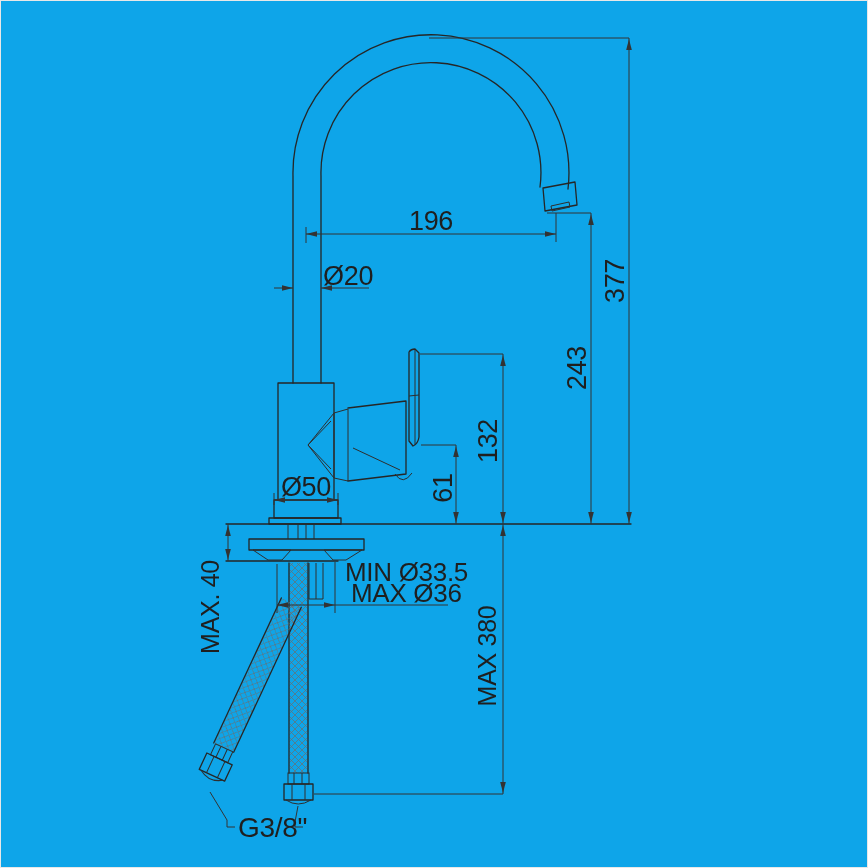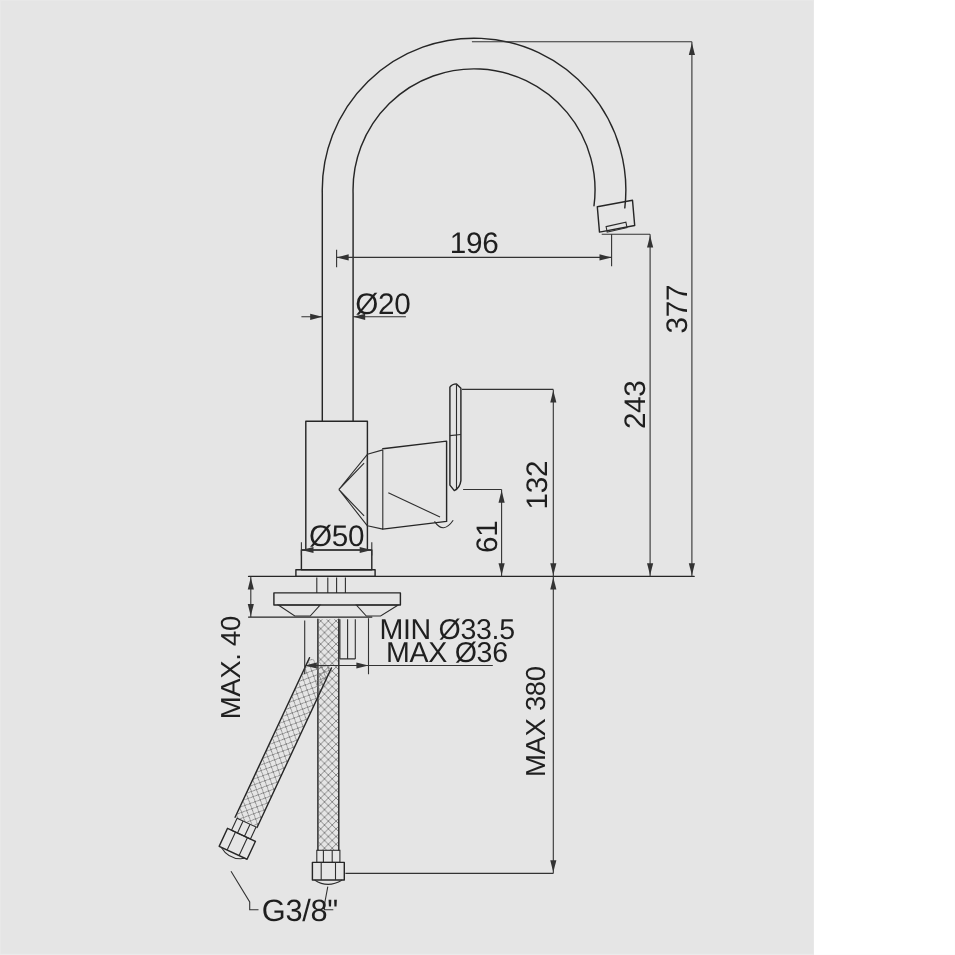--- a/index.html
+++ b/index.html
@@ -1,16 +1,16 @@
 <!DOCTYPE html>
 <html><head>
 <meta charset="utf-8">
 <style>
   html,body{margin:0;padding:0;background:#ffffff;}
-  .page{width:740px;height:868px;position:relative;background:#e5e5e5;border:1px solid #e8e8e8;box-sizing:border-box;}
+  .page{width:868px;height:868px;position:relative;background:#0ea5e9;border:1px solid #e8e8e8;box-sizing:border-box;}
   svg{display:block;}
   .obj{stroke:#262626;stroke-width:1.3;fill:none;stroke-linejoin:round;stroke-linecap:round;}
   .objthin{stroke:#2e2e2e;stroke-width:1;fill:none;}
   .dim{stroke:#333333;stroke-width:1;fill:none;}
   .arr{fill:#333333;stroke:none;}
   .t{font-family:"Liberation Sans","DejaVu Sans",sans-serif;fill:#1f1f1f;letter-spacing:-0.3px;}
   .n27{font-size:27px;}
   .n26{font-size:26px;}
   .n25{font-size:25px;}
   .n28{font-size:28px;}

